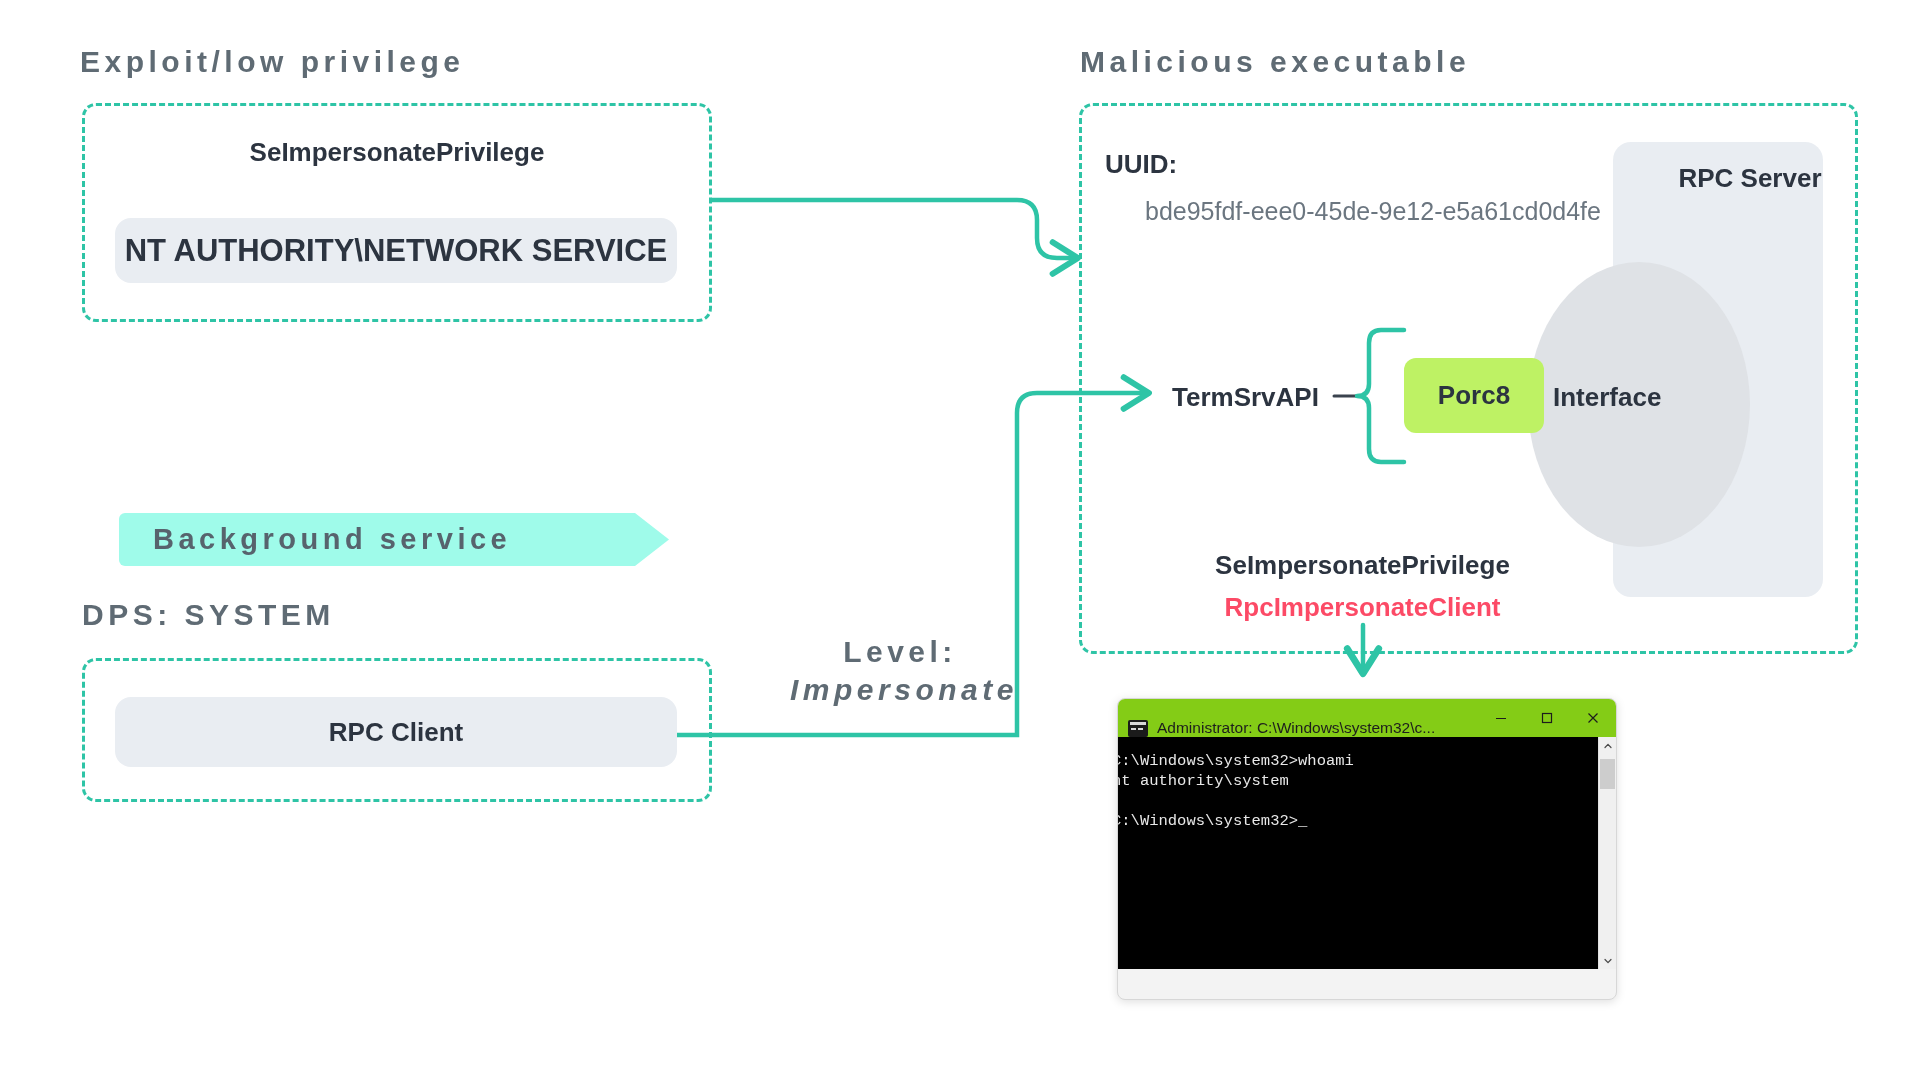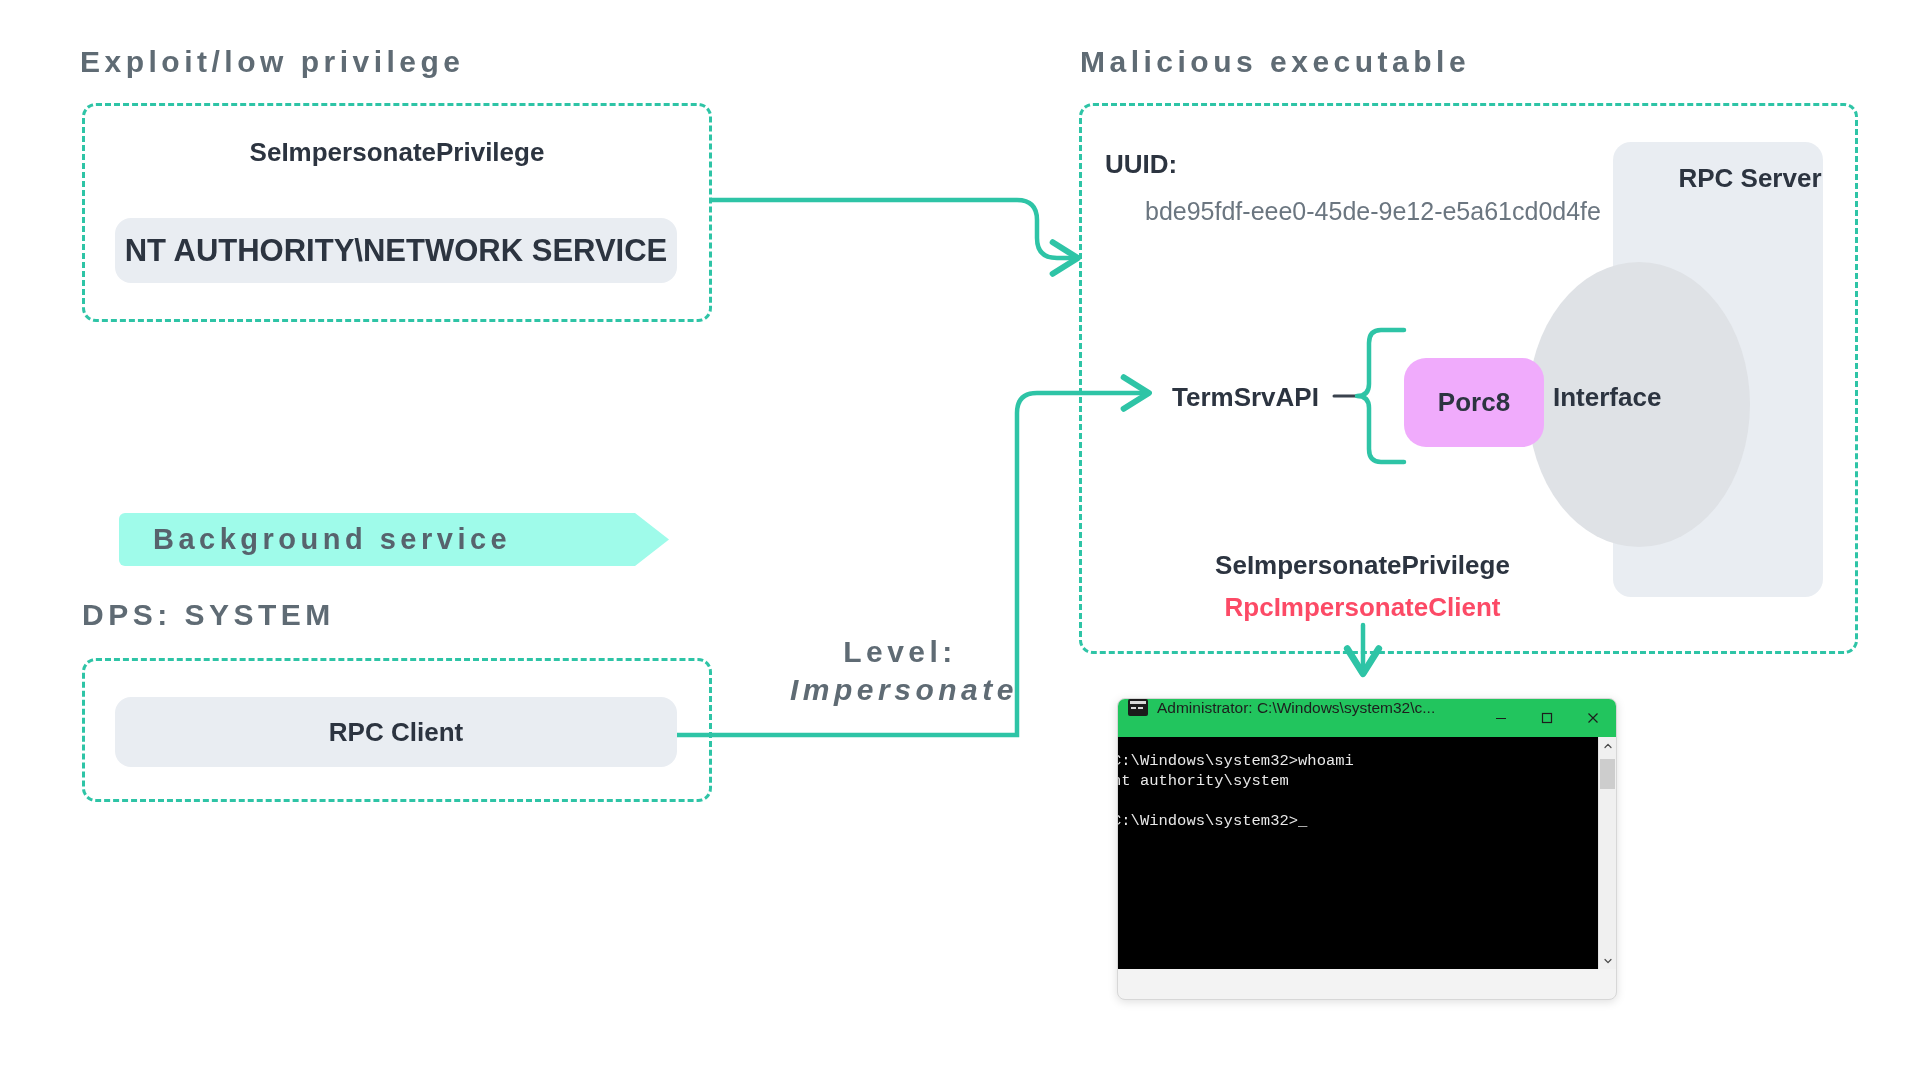--- a/index.html
+++ b/index.html
@@ -89,22 +89,22 @@
     background: #f3f3f3;
     border: 1px solid #d7d7d7;
     border-radius: 8px;
     box-shadow: 0 2px 10px rgba(0,0,0,0.13);
     box-sizing: border-box;
     overflow: hidden;
   }
   .term-titlebar {
     height: 38px;
     display: flex;
-    align-items: flex-start;
-    background: #22c55e;
+    align-items: flex-end;
+    background: #84cc16;
     padding-left: 10px;
   }
   .term-icon {
     width: 20px; height: 17px;
     background: #1b1b1b;
     border-radius: 2px;
     margin-right: 9px;
     position: relative;
     flex: none;
   }
@@ -223,22 +223,22 @@
   </div>
 
   <div class="abs section-title" style="left:1080px;top:45px;width:780px;">Malicious executable</div>
 
   <div class="abs dashed-box" style="left:1079px;top:103px;width:779px;height:551px;"></div>
 
   <div class="abs" style="left:1613px;top:142px;width:210px;height:455px;background:#e9edf2;border-radius:18px;"></div>
 
   <div class="abs" style="left:1528px;top:262px;width:222px;height:285px;background:#dfe2e6;border-radius:50%;"></div>
 
-  <div class="abs pill" style="left:1404px;top:358px;width:140px;height:89px;background:#f0abfc;
-              border-radius:22px;font-size:26px;color:#2c3440;">
+  <div class="abs pill" style="left:1404px;top:358px;width:140px;height:75px;background:#bef264;
+              border-radius:12px;font-size:26px;color:#2c3440;">
     <span>Porc8</span>
   </div>
 
   <div class="abs label-dark" style="left:1613px;top:163px;width:210px;text-align:center;font-size:26px;padding-left:32px;">RPC Server</div>
 
   <div class="abs label-dark" style="left:1553px;top:382px;font-size:26px;">Interface</div>
 
   <div class="abs label-dark" style="left:1172px;top:382px;font-size:26px;">TermSrvAPI</div>
 
   <div class="abs label-dark" style="left:1105px;top:149px;font-size:26px;text-align:center;">UUID:</div>

